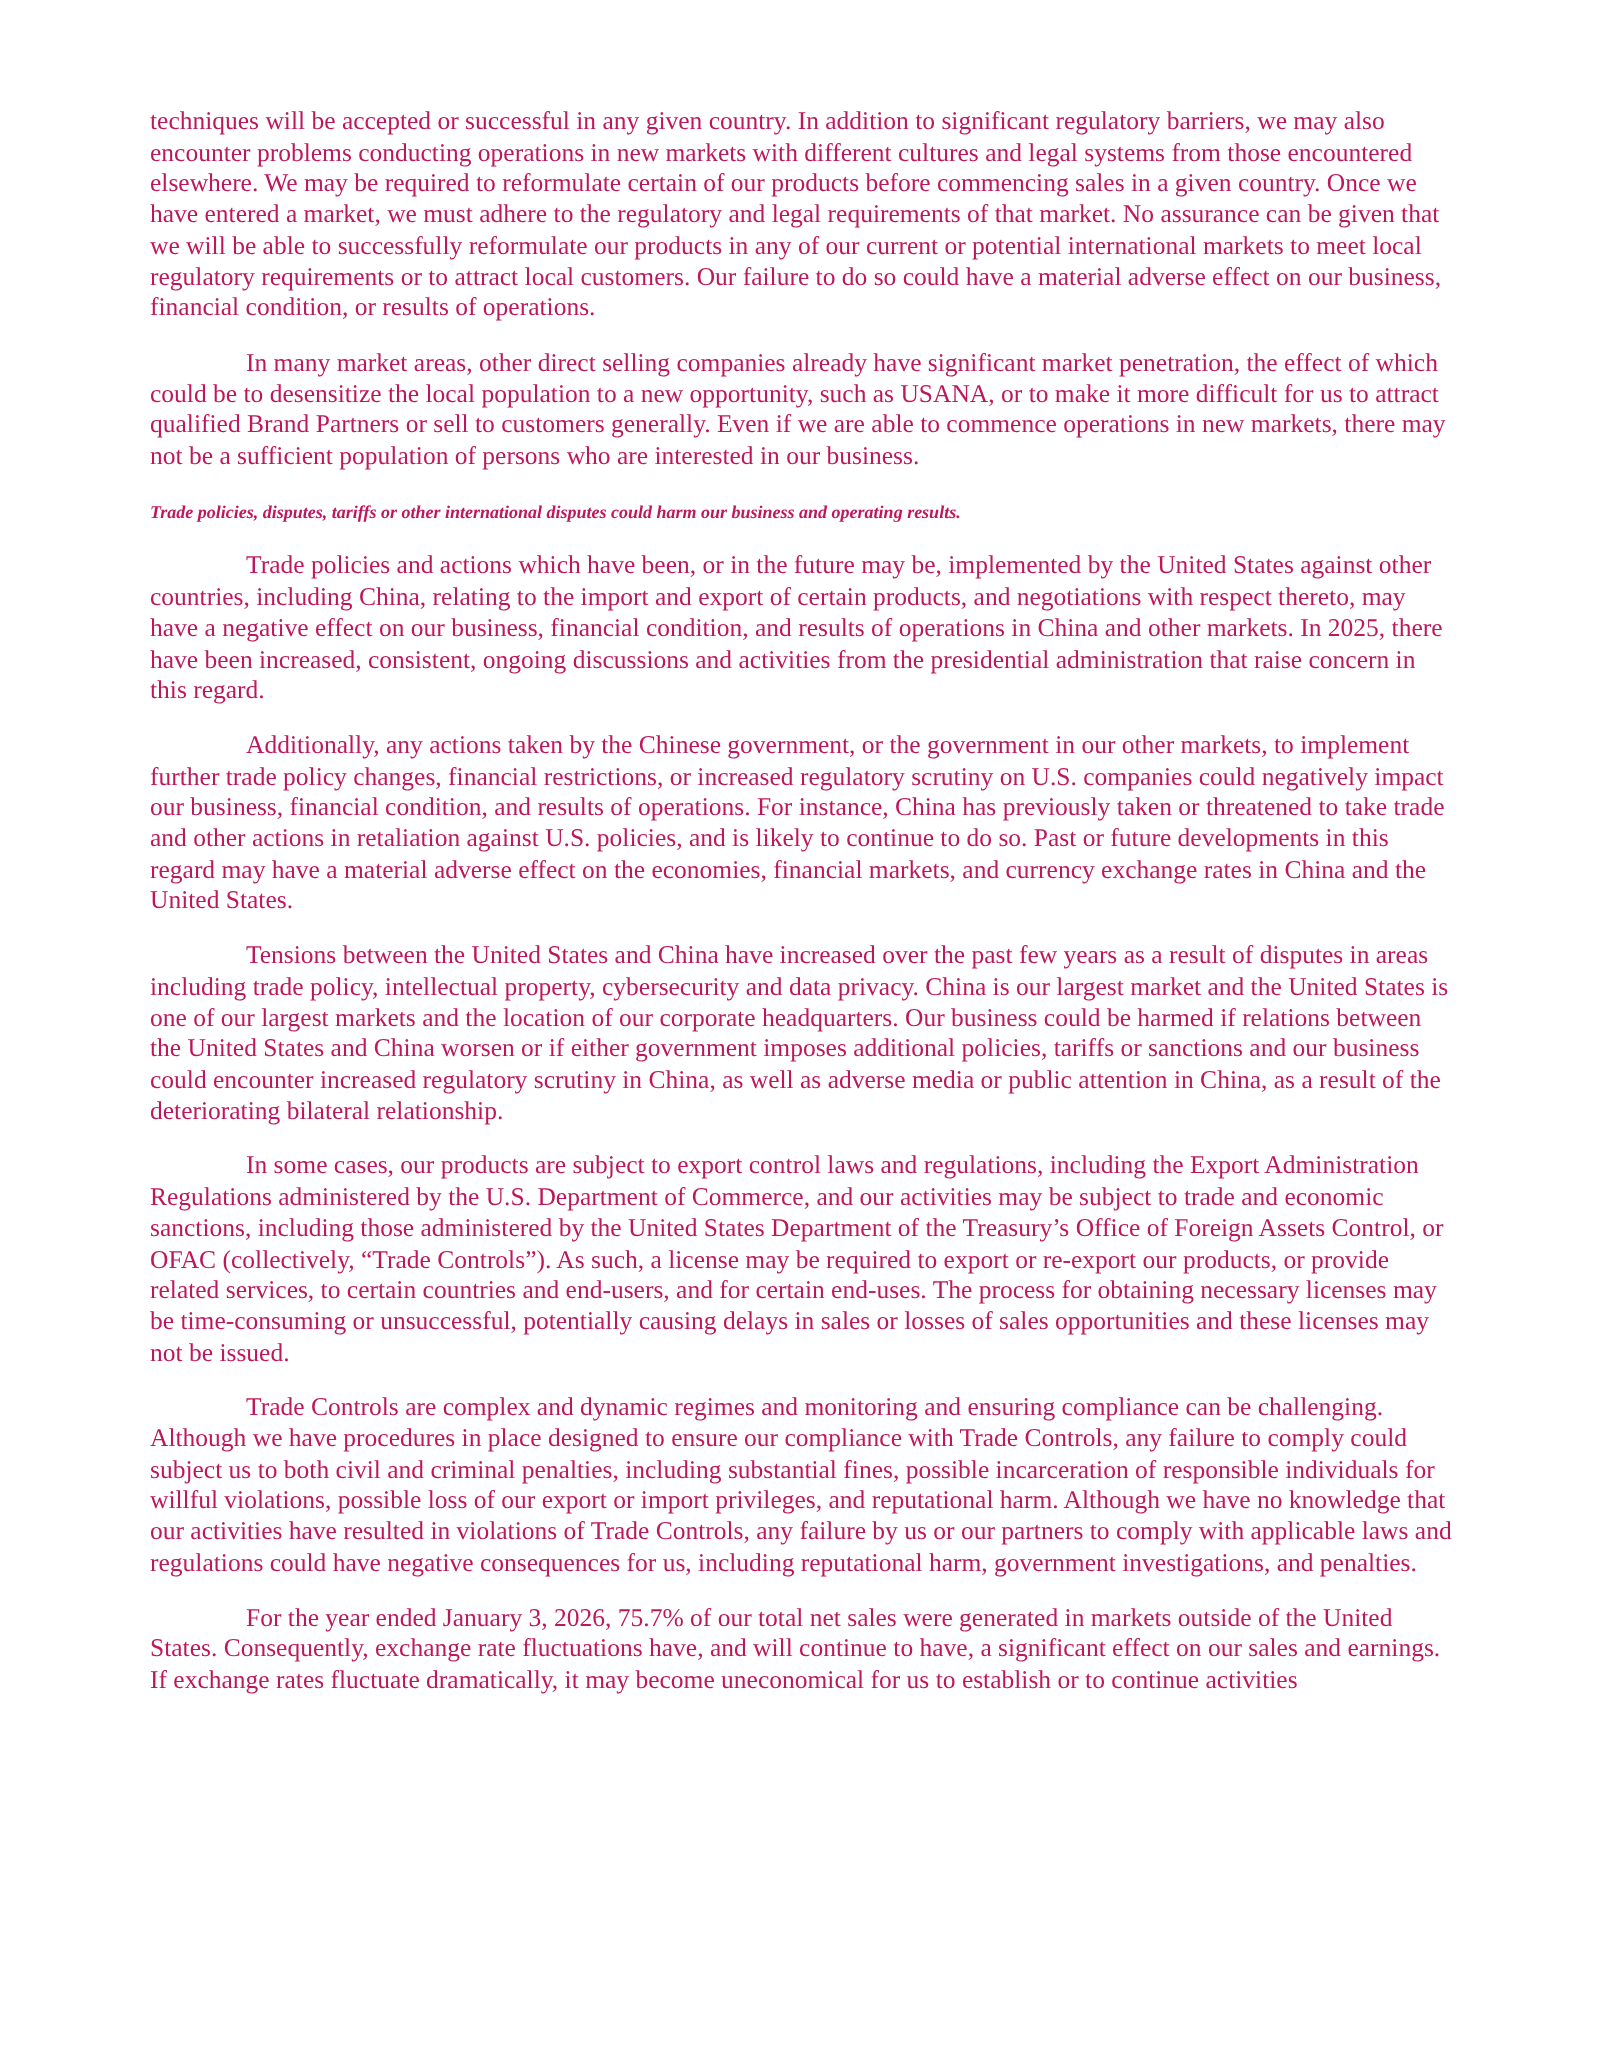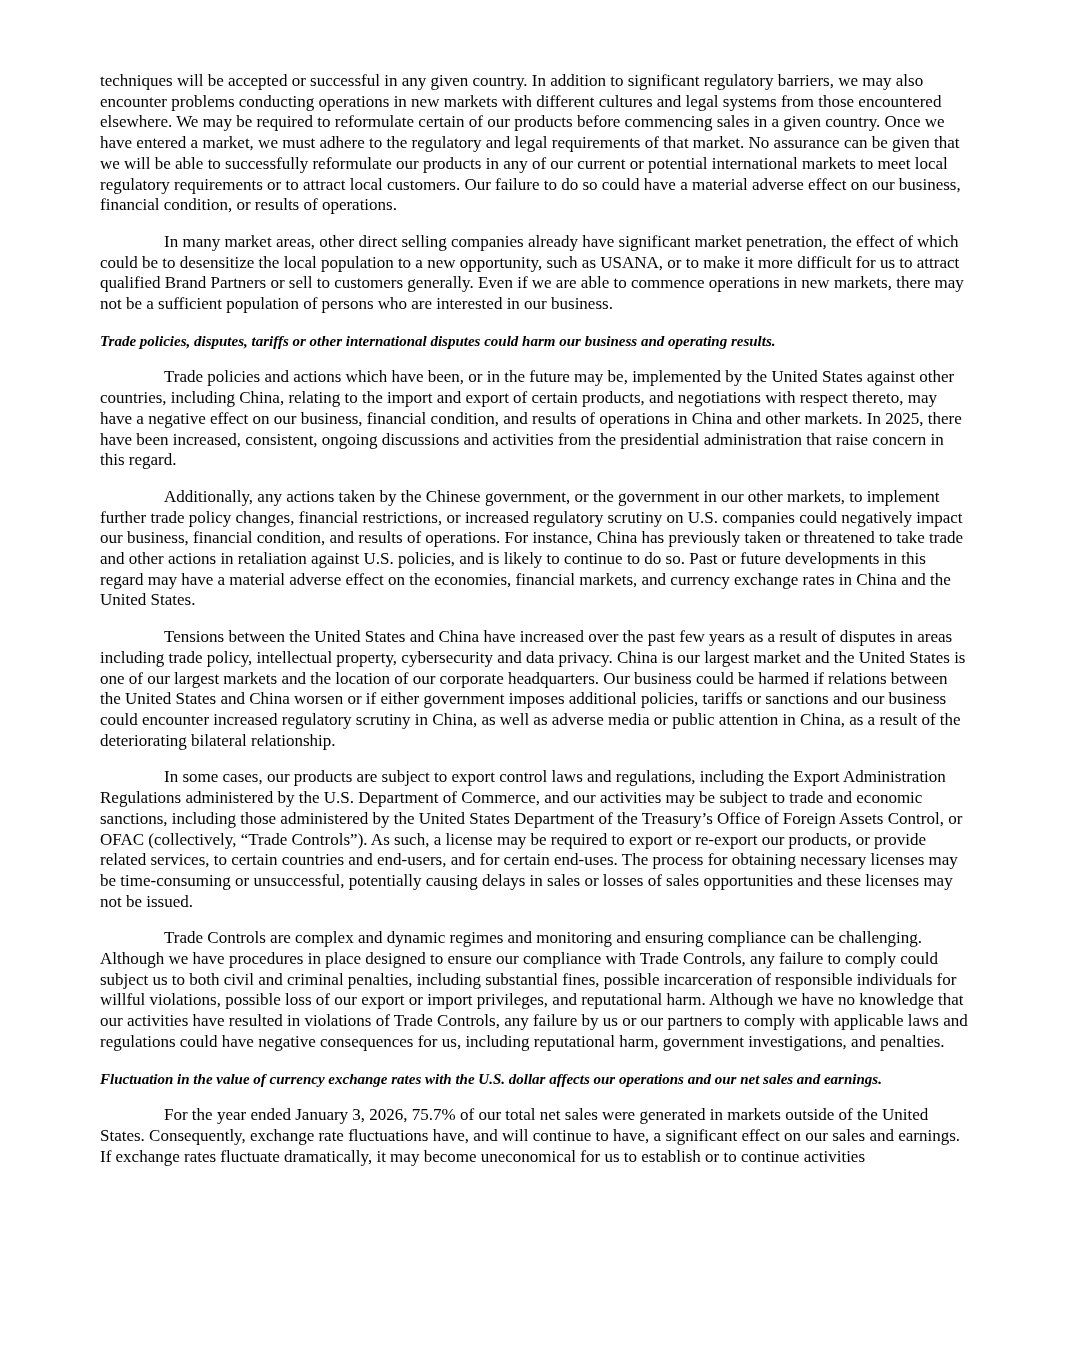--- a/index.html
+++ b/index.html
@@ -5,41 +5,41 @@
   html, body {
     margin: 0;
     padding: 0;
     background: #ffffff;
   }
   .page {
     position: relative;
     width: 1073px;
     height: 1293px;
     background: #ffffff;
-    color: #000000;
+    color: #be185d;
     font-family: "Liberation Serif", "DejaVu Serif", serif;
     font-size: 17px;
     line-height: 20.7px;
     overflow: hidden;
   }
   .body-text {
     position: absolute;
     left: 100px;
     top: 71px;
     width: 871px;
     text-align: left;
   }
   .para {
     margin: 0 0 16px 0;
   }
   .para.indent {
     text-indent: 64px;
   }
   .heading {
-    font-size: 15px;
+    font-size: 12px;
     font-weight: bold;
     font-style: italic;
     margin: 0 0 16px 0;
   }
   .page-number {
     position: absolute;
     top: 1313px;
     left: 0;
     width: 100%;
     text-align: center;
@@ -51,17 +51,16 @@
 <div class="page">
   <div class="body-text">
     <p class="para">techniques will be accepted or successful in any given country. In addition to significant regulatory barriers, we may also encounter problems conducting operations in new markets with different cultures and legal systems from those encountered elsewhere. We may be required to reformulate certain of our products before commencing sales in a given country. Once we have entered a market, we must adhere to the regulatory and legal requirements of that market. No assurance can be given that we will be able to successfully reformulate our products in any of our current or potential international markets to meet local regulatory requirements or to attract local customers. Our failure to do so could have a material adverse effect on our business, financial condition, or results of operations.</p>
     <p class="para indent">In many market areas, other direct selling companies already have significant market penetration, the effect of which could be to desensitize the local population to a new opportunity, such as USANA, or to make it more difficult for us to attract qualified Brand Partners or sell to customers generally. Even if we are able to commence operations in new markets, there may not be a sufficient population of persons who are interested in our business.</p>
     <p class="heading">Trade policies, disputes, tariffs or other international disputes could harm our business and operating results.</p>
     <p class="para indent">Trade policies and actions which have been, or in the future may be, implemented by the United States against other countries, including China, relating to the import and export of certain products, and negotiations with respect thereto, may have a negative effect on our business, financial condition, and results of operations in China and other markets. In 2025, there have been increased, consistent, ongoing discussions and activities from the presidential administration that raise concern in this regard.</p>
     <p class="para indent">Additionally, any actions taken by the Chinese government, or the government in our other markets, to implement further trade policy changes, financial restrictions, or increased regulatory scrutiny on U.S. companies could negatively impact our business, financial condition, and results of operations. For instance, China has previously taken or threatened to take trade and other actions in retaliation against U.S. policies, and is likely to continue to do so. Past or future developments in this regard may have a material adverse effect on the economies, financial markets, and currency exchange rates in China and the United States.</p>
     <p class="para indent">Tensions between the United States and China have increased over the past few years as a result of disputes in areas including trade policy, intellectual property, cybersecurity and data privacy. China is our largest market and the United States is one of our largest markets and the location of our corporate headquarters. Our business could be harmed if relations between the United States and China worsen or if either government imposes additional policies, tariffs or sanctions and our business could encounter increased regulatory scrutiny in China, as well as adverse media or public attention in China, as a result of the deteriorating bilateral relationship.</p>
     <p class="para indent">In some cases, our products are subject to export control laws and regulations, including the Export Administration Regulations administered by the U.S. Department of Commerce, and our activities may be subject to trade and economic sanctions, including those administered by the United States Department of the Treasury’s Office of Foreign Assets Control, or OFAC (collectively, “Trade Controls”). As such, a license may be required to export or re-export our products, or provide related services, to certain countries and end-users, and for certain end-uses. The process for obtaining necessary licenses may be time-consuming or unsuccessful, potentially causing delays in sales or losses of sales opportunities and these licenses may not be issued.</p>
     <p class="para indent">Trade Controls are complex and dynamic regimes and monitoring and ensuring compliance can be challenging. Although we have procedures in place designed to ensure our compliance with Trade Controls, any failure to comply could subject us to both civil and criminal penalties, including substantial fines, possible incarceration of responsible individuals for willful violations, possible loss of our export or import privileges, and reputational harm. Although we have no knowledge that our activities have resulted in violations of Trade Controls, any failure by us or our partners to comply with applicable laws and regulations could have negative consequences for us, including reputational harm, government investigations, and penalties.</p>
-    <p class="heading">Fluctuation in the value of currency exchange rates with the U.S. dollar affects our operations and our net sales and earnings.</p>
     <p class="para indent">For the year ended January 3, 2026, 75.7% of our total net sales were generated in markets outside of the United States. Consequently, exchange rate fluctuations have, and will continue to have, a significant effect on our sales and earnings. If exchange rates fluctuate dramatically, it may become uneconomical for us to establish or to continue activities</p>
   </div>
   <div class="page-number">34</div>
 </div>
 
 </body></html>

